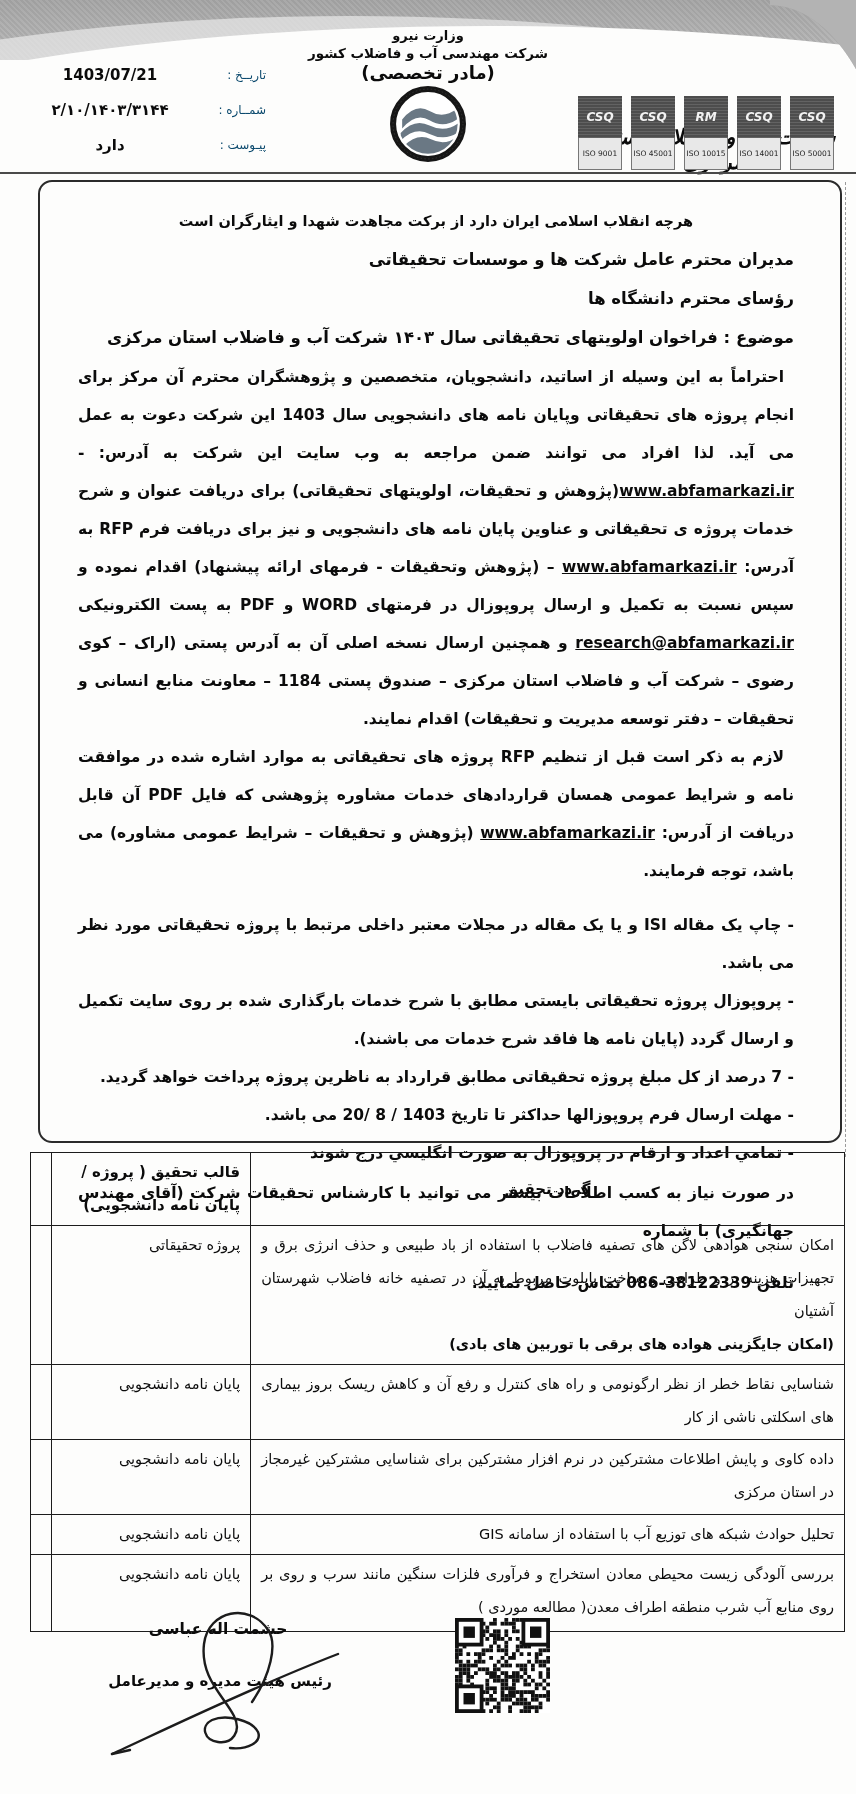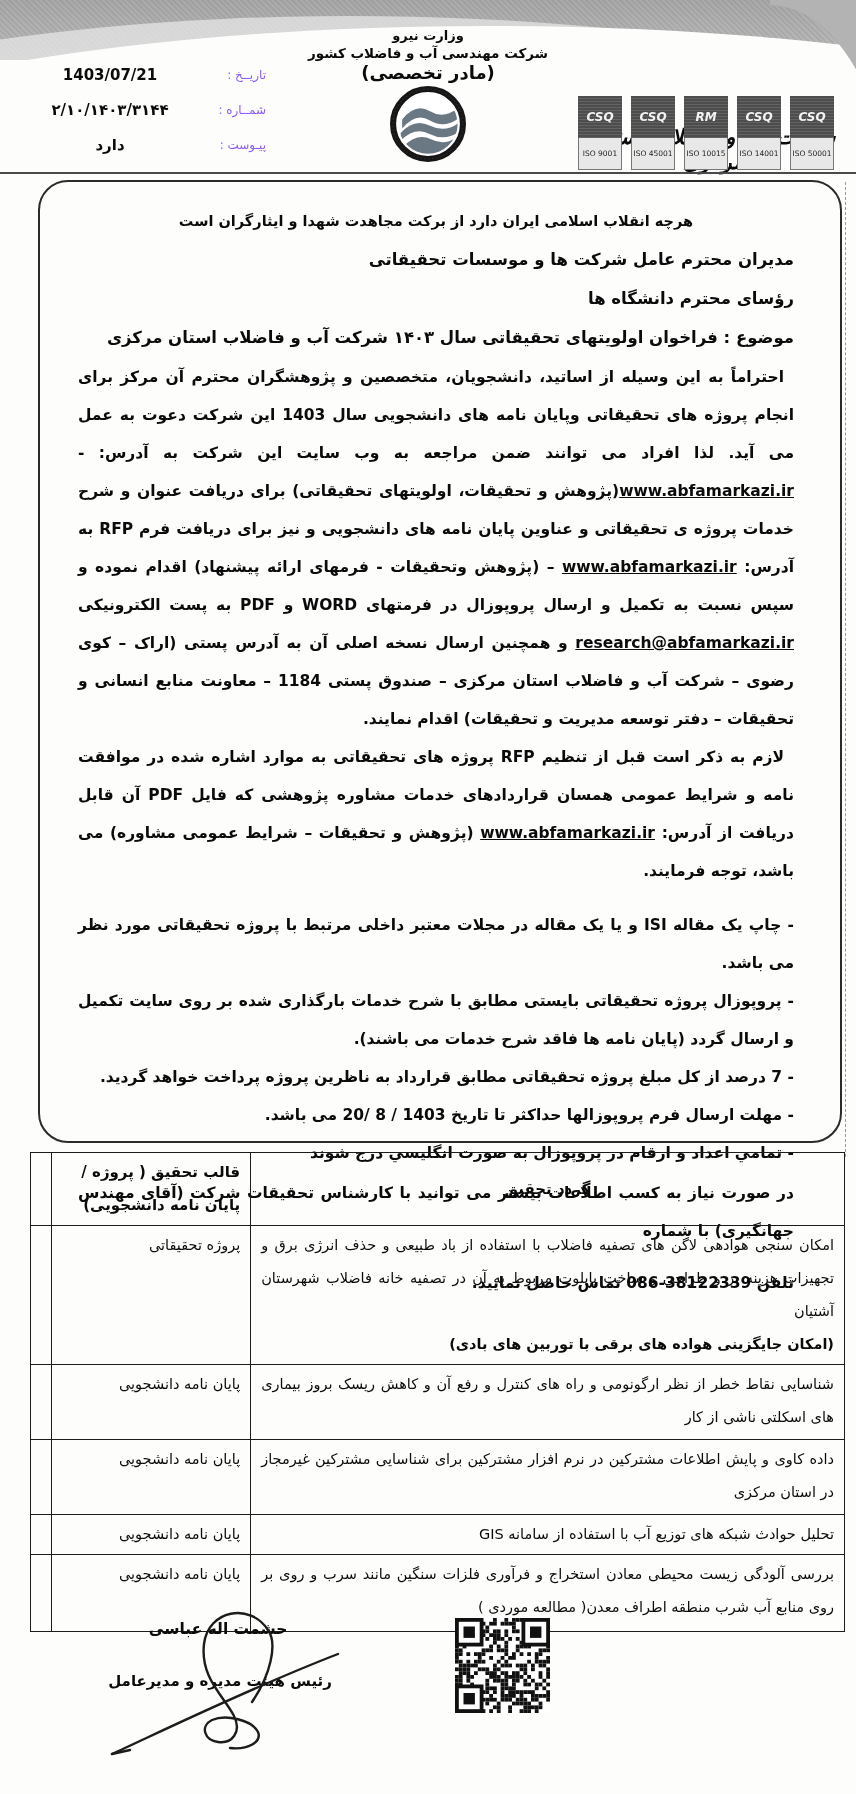--- a/index.html
+++ b/index.html
@@ -18,42 +18,42 @@
     background:#fdfdfc;border-radius:50%;}
   .band-swoosh2{position:absolute;top:16px;left:-300px;width:1300px;height:300px;
     background:rgba(230,230,230,.75);border-radius:50%;}
   .right-wedge{position:absolute;top:0;right:0;width:86px;height:238px;
     background:radial-gradient(150% 101% at 0% 100%,rgba(0,0,0,0) 96.5%,#b3b3b3 97%),
                radial-gradient(150% 101% at 0% 100%,rgba(0,0,0,0) 96.5%,rgba(0,0,0,.08) 97%);
   }
   
   .meta{position:absolute;top:66px;left:28px;width:238px;}
   .meta-row{display:flex;align-items:center;margin-bottom:17px;}
-  .meta-label{width:74px;font-size:12px;color:#8b5cf6;}
+  .meta-label{width:74px;font-size:12px;color:#0c4a6e;}
   .meta-value{flex:1;text-align:center;font-weight:bold;font-size:15px;}
   .org{position:absolute;top:28px;left:288px;width:280px;text-align:center;}
   .org-ministry{font-weight:bold;font-size:13px;}
   .org-company{font-weight:bold;font-size:13.5px;margin-top:2px;}
   .org-parent{font-weight:bold;font-size:18px;margin-top:1px;}
   .org-logo{margin-top:3px;height:76px;}
   .org-callig{position:absolute;top:124px;right:6px;width:272px;text-align:center;
     font-family:"DejaVu Serif","Liberation Serif",serif;font-style:italic;font-weight:bold;
     font-size:21px;letter-spacing:1px;}
   .iso-row{position:absolute;top:96px;right:22px;display:flex;gap:9px;direction:ltr;}
   .iso-badge{width:44px;text-align:center;}
   .iso-top{height:42px;background:
       repeating-linear-gradient(0deg,rgba(255,255,255,.12) 0 1px,rgba(0,0,0,0) 1px 3px),#4d4d4d;
     color:#f2f2f2;font-weight:bold;font-size:12px;line-height:42px;font-style:italic;}
   .iso-label{font-size:7.5px;color:#222;background:#e8e8e8;border:1px solid #777;
     border-top:none;line-height:9px;padding:11px 0;}
   .header-divider{position:absolute;top:172px;left:0;width:856px;height:2px;background:#4a4a4a;}
   .margin-dash{position:absolute;top:182px;left:845px;width:0;height:975px;border-left:1px dashed #9a9a9a;}
   
   .letter-frame{position:absolute;top:180px;left:38px;width:804px;height:963px;
-    border:2px solid #2b2b2b;border-radius:30px;box-sizing:border-box;
+    border:2px solid #2b2b2b;border-radius:14px;box-sizing:border-box;
     padding:24px 46px 0 38px;}
   .letter-frame *{line-height:38px;}
   .slogan{text-align:center;font-weight:bold;font-size:14.5px;line-height:30px;margin-bottom:4px;}
   .addressee{font-weight:bold;font-size:16.5px;line-height:39px;}
   .subject{font-weight:bold;font-size:16.5px;line-height:40px;}
   .salutation{font-weight:bold;font-size:15.5px;margin-top:8px;}
   .para{font-weight:bold;font-size:15.5px;text-align:justify;text-indent:10px;margin:0;}
   .para2{margin-top:0;}
   .bullets{margin-top:16px;}
   .bullet{font-weight:bold;font-size:15.5px;text-align:justify;}

